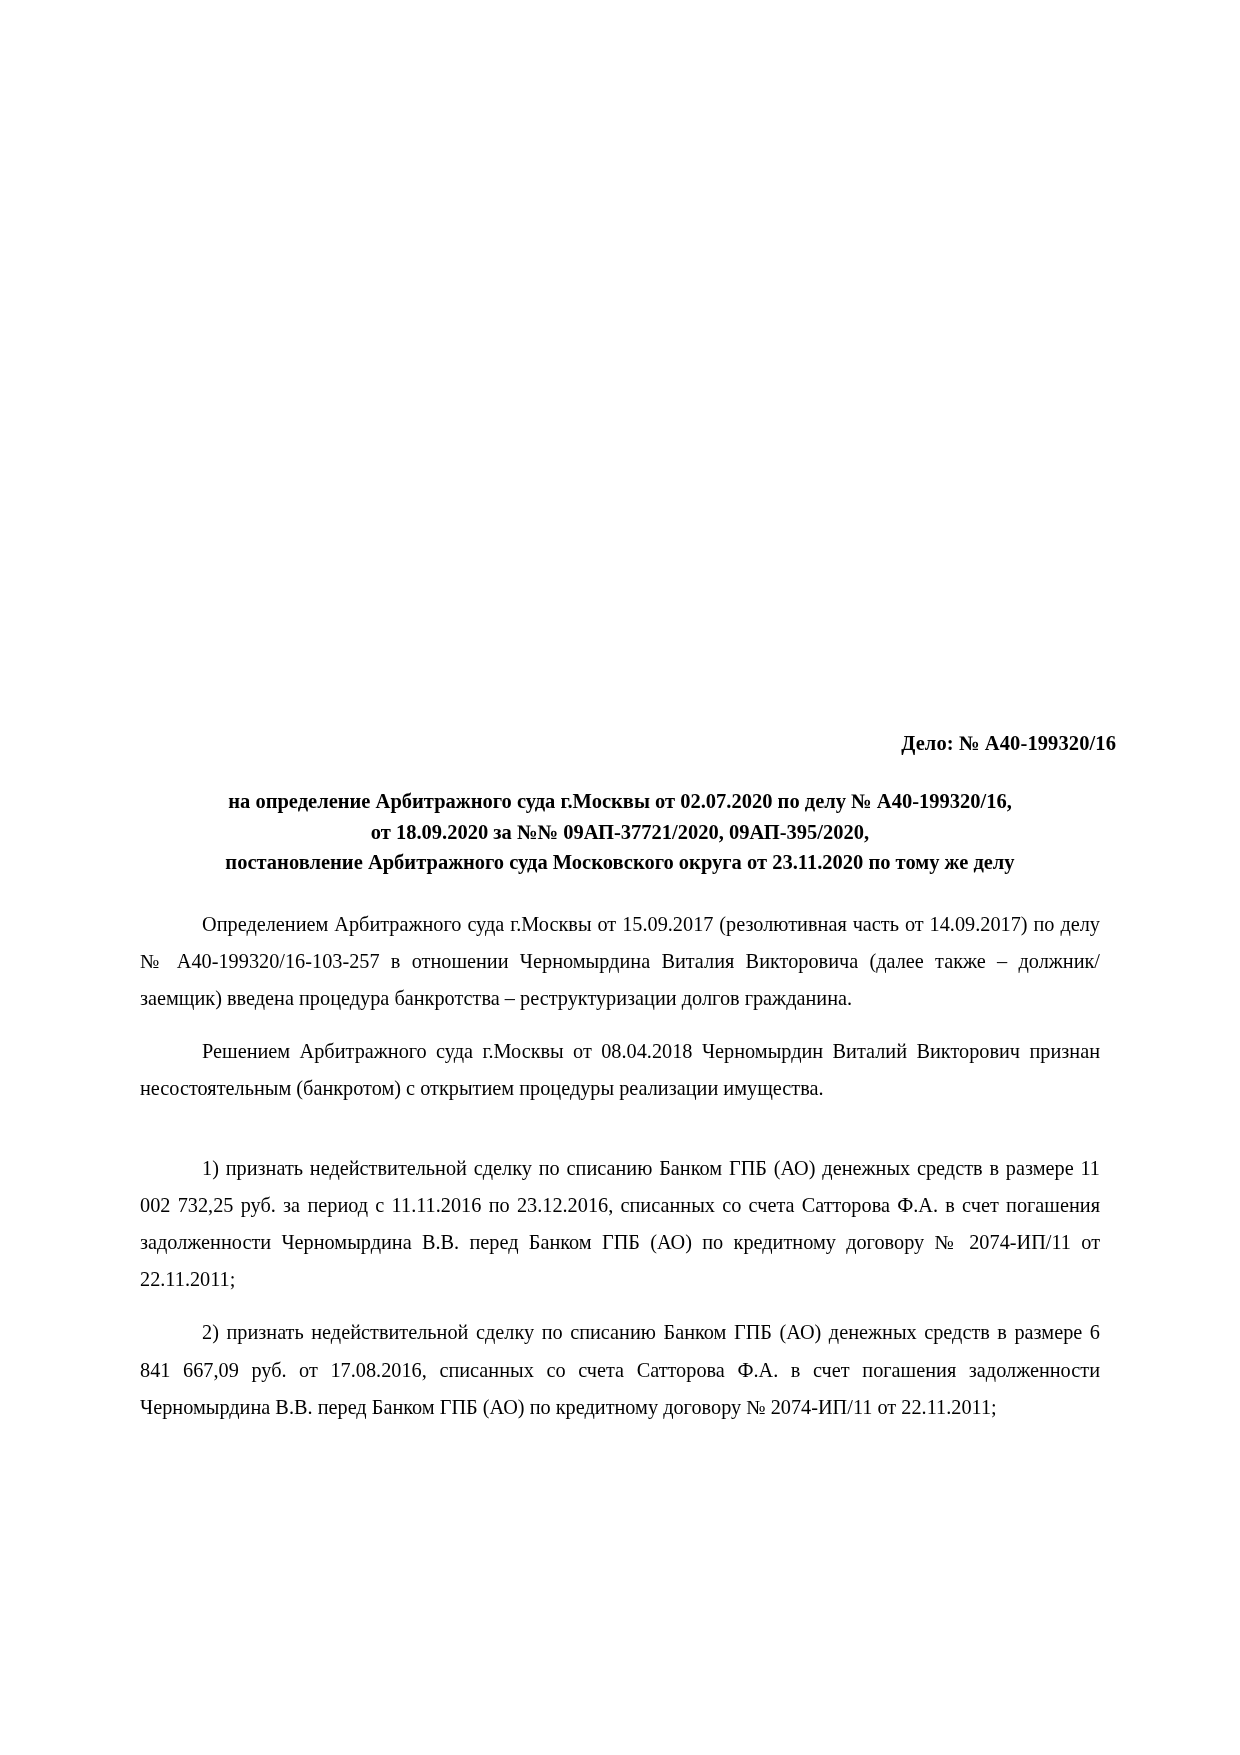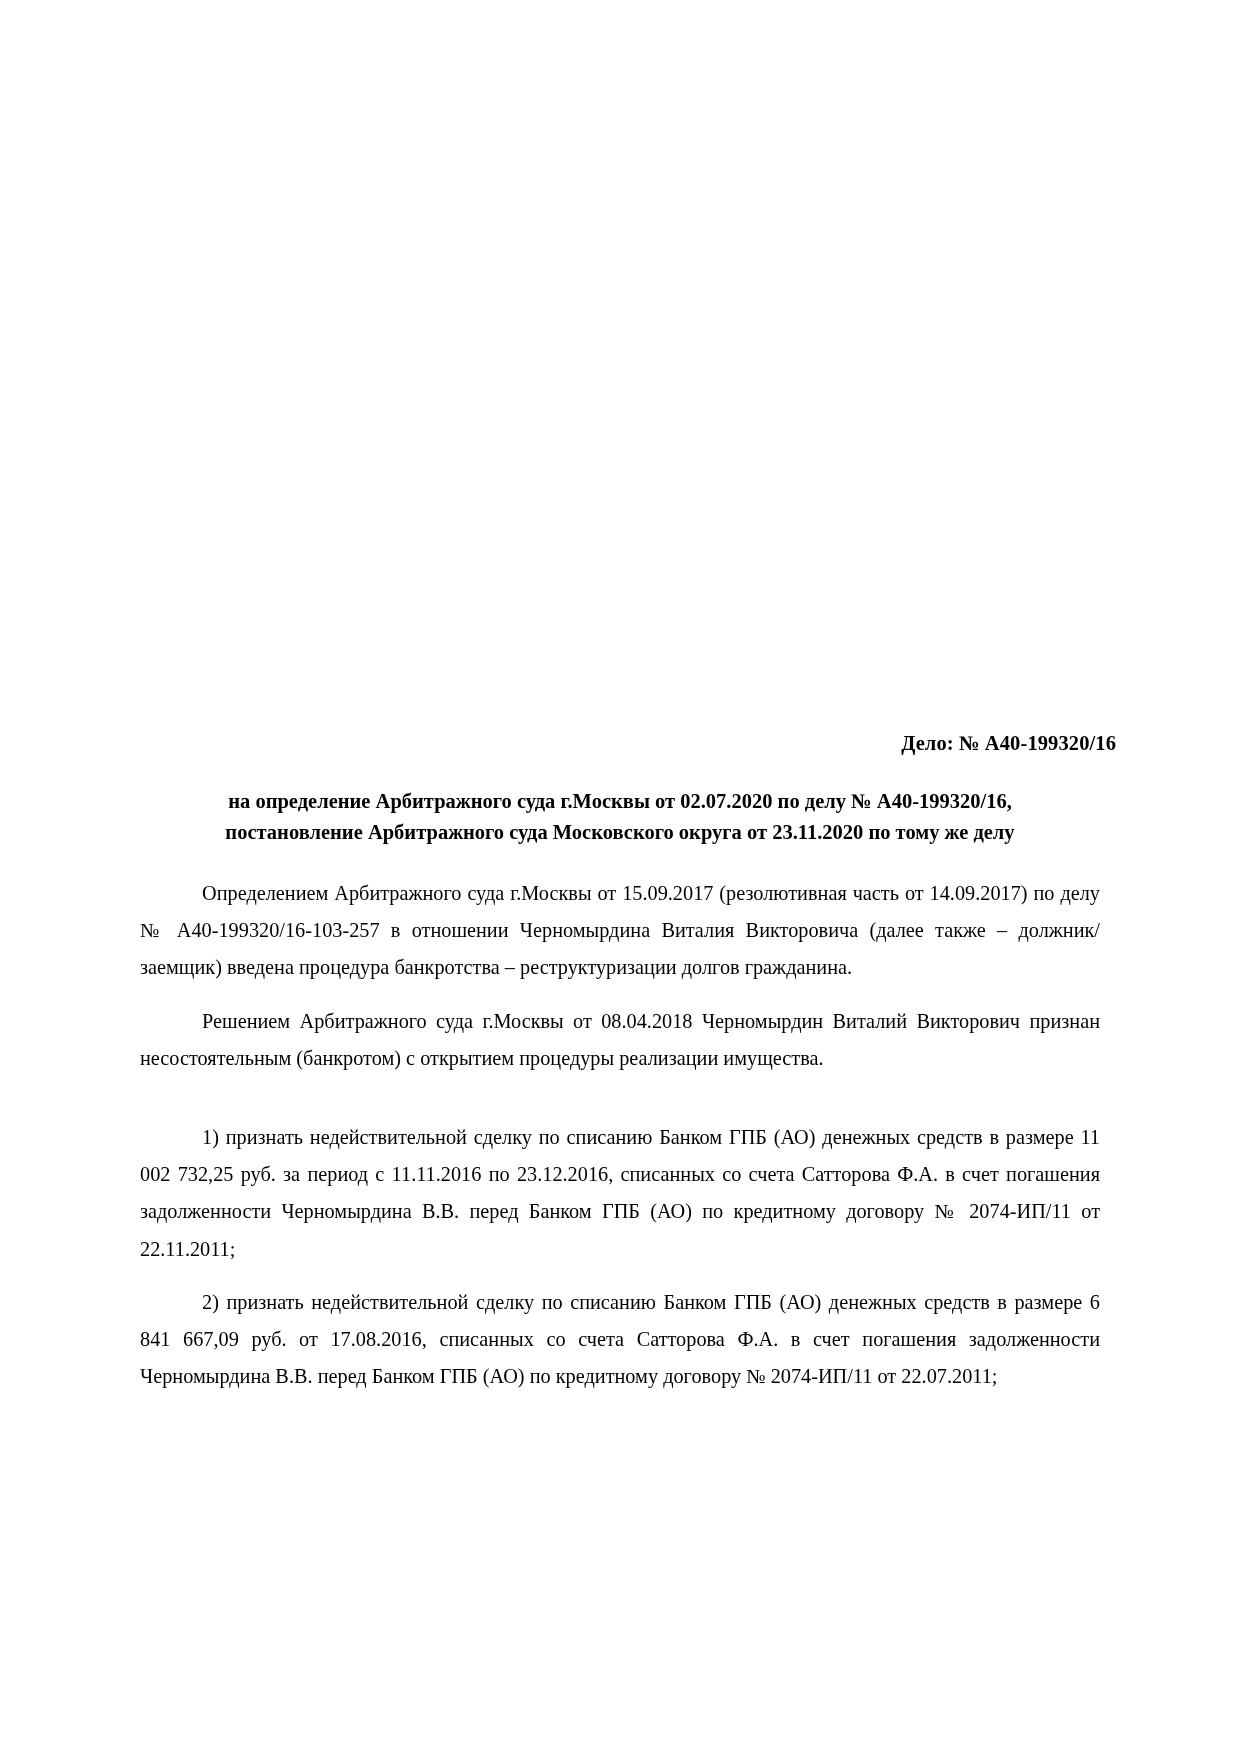--- a/index.html
+++ b/index.html
@@ -75,25 +75,26 @@
 <div class="page">
   <div class="content">
 
     <div class="top-spacer"></div>
 
     <div class="case-line">Дело: № А40-199320/16</div>
 
 
     <div class="subtitle-block">
       <div class="subtitle-line">на определение Арбитражного суда г.Москвы от 02.07.2020 по делу № А40-199320/16,</div>
+      <div class="subtitle-line">от 18.09.2020 за №№ 09АП-37721/2020, 09АП-395/2020,</div>
       <div class="subtitle-line">постановление Арбитражного суда Московского округа от 23.11.2020 по тому же делу</div>
     </div>
 
     <div class="body-block">
       <p class="para">Определением Арбитражного суда г.Москвы от 15.09.2017 (резолютивная часть от 14.09.2017) по делу № А40-199320/16-103-257 в отношении Черномырдина Виталия Викторовича (далее также – должник/заемщик) введена процедура банкротства – реструктуризации долгов гражданина.</p>
       <p class="para">Решением Арбитражного суда г.Москвы от 08.04.2018 Черномырдин Виталий Викторович признан несостоятельным (банкротом) с открытием процедуры реализации имущества.</p>
       <div class="gap-md"></div>
       <p class="para">1) признать недействительной сделку по списанию Банком ГПБ (АО) денежных средств в размере 11 002 732,25 руб. за период с 11.11.2016 по 23.12.2016, списанных со счета Сатторова Ф.А. в счет погашения задолженности Черномырдина В.В. перед Банком ГПБ (АО) по кредитному договору № 2074-ИП/11 от  22.11.2011;</p>
-      <p class="para">2) признать недействительной сделку по списанию Банком ГПБ (АО) денежных средств в размере 6 841 667,09 руб. от 17.08.2016, списанных со счета Сатторова Ф.А. в счет погашения задолженности Черномырдина В.В. перед Банком ГПБ (АО) по кредитному договору № 2074-ИП/11 от  22.07.2011;</p>
+      <p class="para">2) признать недействительной сделку по списанию Банком ГПБ (АО) денежных средств в размере 6 841 667,09 руб. от 17.08.2016, списанных со счета Сатторова Ф.А. в счет погашения задолженности Черномырдина В.В. перед Банком ГПБ (АО) по кредитному договору № 2074-ИП/11 от  22.11.2011;</p>
     </div>
 
   </div>
 </div>
 
 </body></html>

